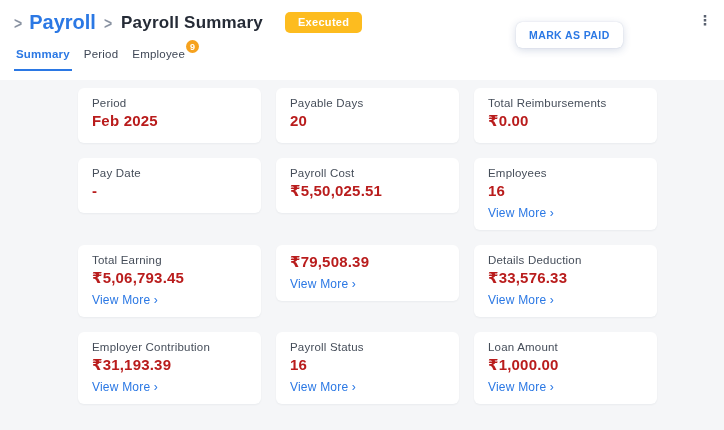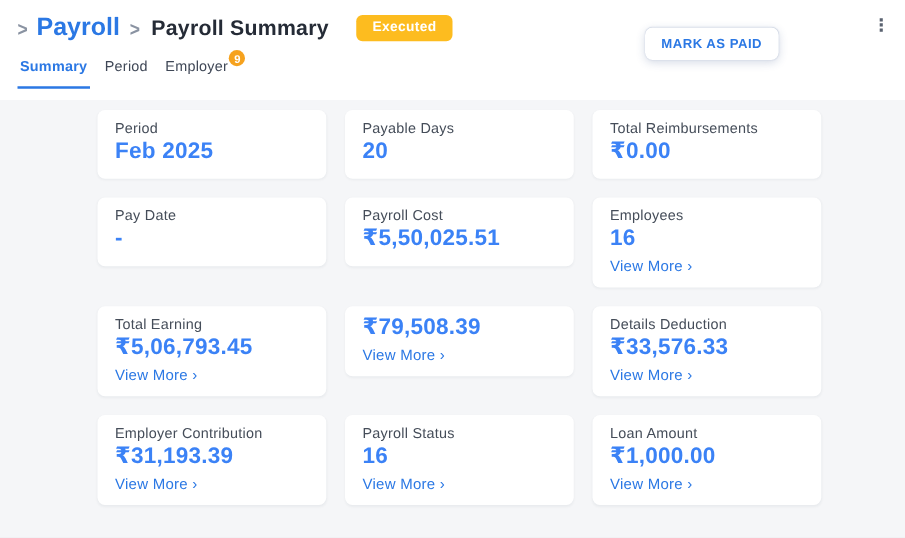--- a/index.html
+++ b/index.html
@@ -49,21 +49,21 @@
   .body { height:350px; background:#f5f6f8; padding:8px 67px 0 78px; }
   .grid {
     display:grid; grid-template-columns:repeat(3,1fr);
     column-gap:16px; row-gap:11px; align-items:start;gap:15px;
   }
   .card {
     background:#ffffff; border-radius:6px; padding:9px 14px 11px; min-height:55px;
     box-shadow:0 1px 2px rgba(15,34,67,.05);
   }
   .card-label { font-size:11.5px; line-height:13px; color:#454d59; margin-bottom:3px; letter-spacing:.2px; }
-  .card-value { font-size:18px; line-height:15px; font-weight:700; color:#3b82f6; letter-spacing:.2px; }
+  .card-value { font-size:15px; line-height:15px; font-weight:700; color:#b91c1c; letter-spacing:.2px; }
   .view-more {
     display:block; margin-top:10px; font-size:12px; line-height:11px; font-weight:400;
     color:var(--accent,#2b78e4); text-decoration:none; cursor:pointer; letter-spacing:.2px;
   }
   .view-more:empty { display:none; }
 </style>
 </head>
 <body>
 
 <div class="app">
@@ -76,21 +76,21 @@
       <span class="page-title">Payroll Summary</span>
       <span class="status-badge">Executed</span>
     </div>
 
     <button class="mark-paid">MARK AS PAID</button>
     <div class="kebab">⋮</div>
 
     <div class="tabs">
       <div class="tab active">Summary</div>
       <div class="tab">Period</div>
-      <div class="tab tab-warning-wrap"><span>Employer</span><span class="warning-count">9</span></div>
+      <div class="tab tab-warning-wrap"><span>Employee</span><span class="warning-count">9</span></div>
     </div>
   </div>
 
   <div class="body">
     <div class="grid">
 
       <div class="card">
         <div class="card-label">Period</div>
         <div class="card-value">Feb 2025</div>
       </div>

